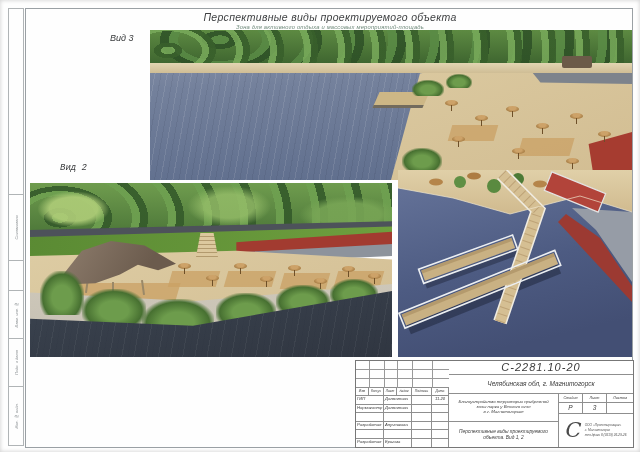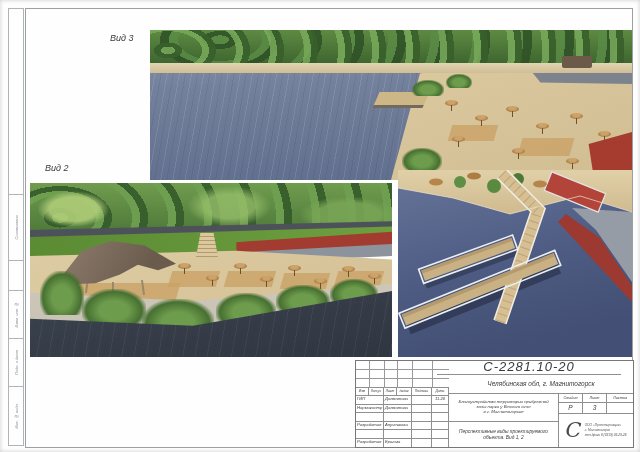--- a/index.html
+++ b/index.html
@@ -100,23 +100,27 @@
     <div class="mcell" style="top:330px;height:48px;">
       <span class="vtext">Подп. и дата</span>
     </div>
     <div class="mcell" style="top:378px;height:58px;border-bottom:none;">
       <span class="vtext">Инв. № подл.</span>
     </div>
   </div>
 
   <div class="frame"></div>
 
+  <div class="titleblock">
+    <div class="maintitle">Перспективные виды проектируемого объекта</div>
+    <div class="subtitle">Зона для активного отдыха и массовых мероприятий-площадь</div>
+  </div>
 
   <div class="viewlabel" style="left:110px;top:33px;">Вид 3</div>
-  <div class="viewlabel" style="left:45px;top:163px;">Вид 2</div>
+  <div class="viewlabel" style="left:60px;top:163px;font-family:Liberation Mono, monospace;">Вид 2</div>
 
   <div class="view v1">
     <div class="layer v1-water"></div>
     <div class="layer ripples"></div>
     <div class="layer sand v1-plaza"></div>
     <div class="layer v1-darkpath"></div>
     <div class="layer v1-track"></div>
     <div class="layer trees v1-trees"></div>
     <div class="layer v1-beach"></div>
     <div class="layer v1-bldg"></div>
@@ -267,21 +271,21 @@
     <div class="scell lft" style="left:0;top:69px;width:28px;height:8.5px;font-size:4.2px;"></div>
     <div class="scell lft" style="left:28px;top:69px;width:28px;height:8.5px;font-size:4.2px;"></div>
     <div class="scell" style="left:56px;top:69px;width:20px;height:8.5px;"></div>
     <div class="scell" style="left:76px;top:69px;width:17px;height:8.5px;"></div>
 
     <div class="scell lft" style="left:0;top:77.5px;width:28px;height:8.5px;font-size:4.2px;border-bottom:none;">Разработал</div>
     <div class="scell lft" style="left:28px;top:77.5px;width:28px;height:8.5px;font-size:4.2px;border-bottom:none;">Ершова</div>
     <div class="scell" style="left:56px;top:77.5px;width:20px;height:8.5px;border-bottom:none;"></div>
     <div class="scell" style="left:76px;top:77.5px;width:17px;height:8.5px;border-bottom:none;"></div>
 
-    <div class="scell" style="left:81px;top:0;width:184px;height:14px;font-size:13px;letter-spacing:1px;border-right:none;">С-2281.10-20</div>
+    <div class="scell" style="left:93px;top:0;width:184px;height:14px;font-size:11px;letter-spacing:1px;border-right:none;">С-2281.10-20</div>
     <div class="scell" style="left:93px;top:14px;width:184px;height:19px;font-size:6.5px;border-right:none;">Челябинская обл, г. Магнитогорск</div>
 
     <div class="scell" style="left:93px;top:33px;width:110px;height:28px;font-size:4.3px;flex-direction:column;">
       <span>Благоустройство территории прибрежной</span>
       <span>зоны парка у Вечного огня</span>
       <span>в г. Магнитогорске</span>
     </div>
     <div class="scell" style="left:93px;top:61px;width:110px;height:25px;font-size:4.8px;flex-direction:column;border-bottom:none;">
       <span>Перспективные виды проектируемого</span>
       <span>объекта. Вид 1, 2</span>

